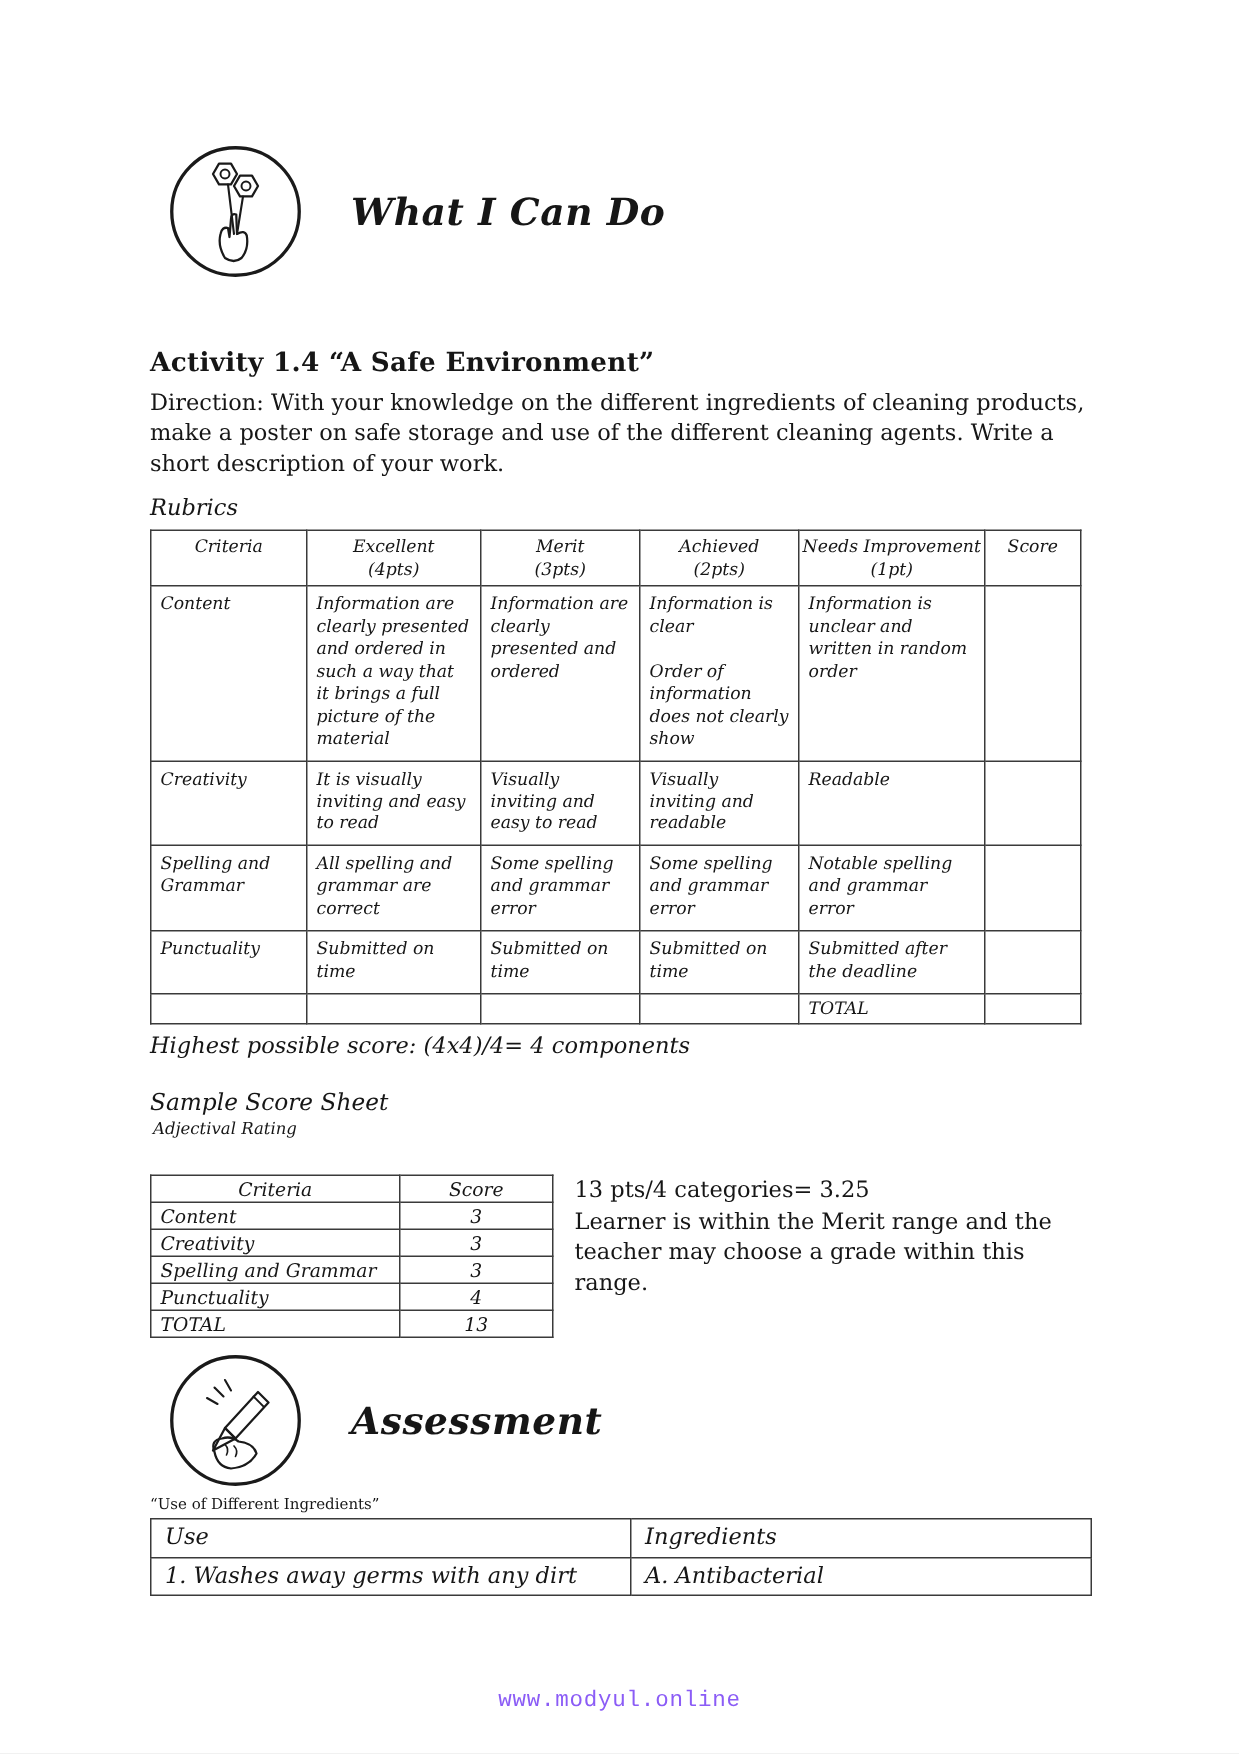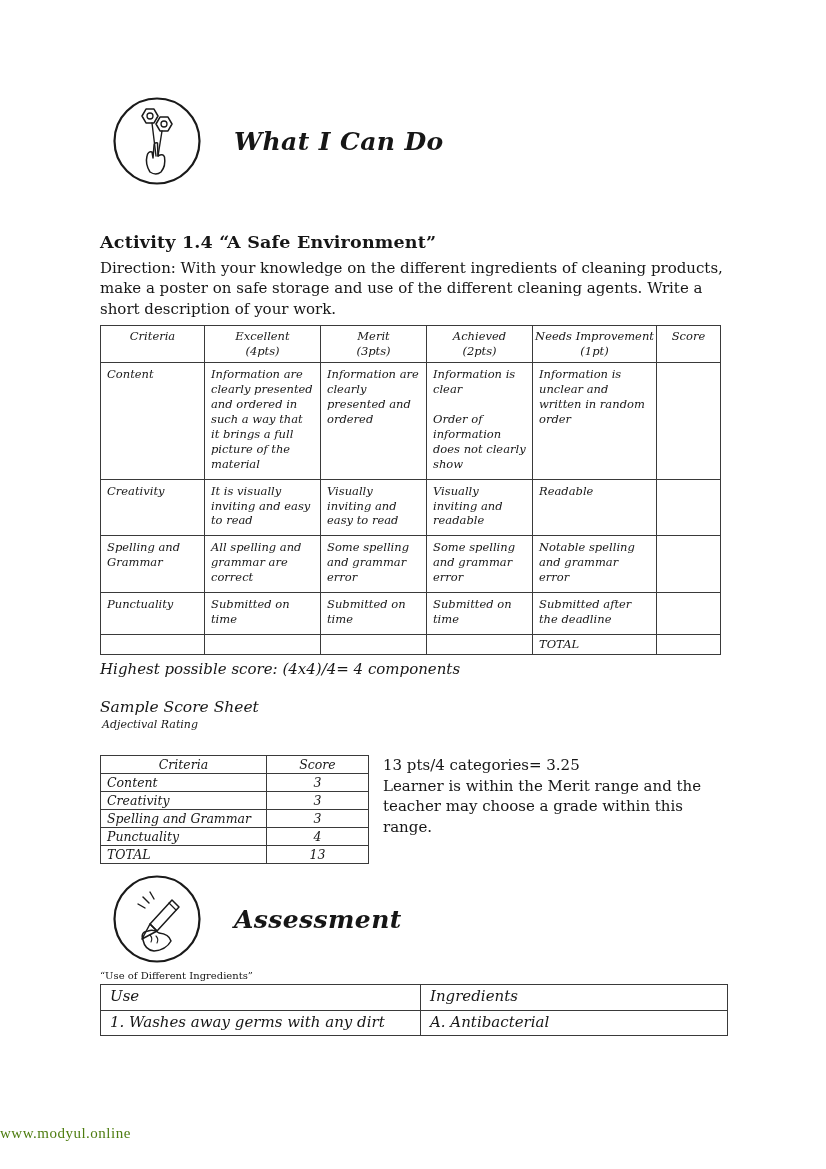--- a/index.html
+++ b/index.html
@@ -43,22 +43,22 @@
   .score-note { margin-left: 14px; font-size: 15px; line-height: 1.38; width: 330px; }
 
   .assess-head { margin-top: 10px; }
   .direction-2 { margin-top: 22px; }
   .table-caption { margin-top: 6px; text-align: left; font-size: 10px; }
   .use-table { margin-top: 3px; width: 627px; table-layout: fixed; font-size: 15px; }
   .use-table td { border: 1px solid #3a3a3a; padding: 2px 9px 3px 9px; line-height: 1.3; }
 
   .page-number { position: absolute; top: 1099px; left: 0; width: 100%; text-align: center; font-size: 14px; }
   .watermark {
-    position: absolute; top: 1125px; left: 0; width: 100%; text-align: left;
-    font-size: 15px; color: #4d7c0f; font-family: Liberation Serif, serif; letter-spacing: 0.5px;
+    position: absolute; top: 1125px; left: 0; width: 100%; text-align: center;
+    font-size: 15px; color: #8b5cf6; font-family: Liberation Mono, monospace; letter-spacing: 0.5px;
   }
   svg { display: block; }
 </style>
 </head>
 <body>
 
 <div class="page">
   <div class="content">
 
     <div class="section-head first">
@@ -72,20 +72,21 @@
           <path d="M40 27 L44 60" stroke-width="1.4"></path>
           <path d="M50 35 L46 60" stroke-width="1.4"></path>
           <path d="M38 76 Q33 68 35 60 Q36 55 40 56 L41 62 L42 50 Q42 46 45.5 47 L46 60 Q51 57 52.5 61 Q54 70 49 76 Q44 80 38 76 Z" stroke-width="1.5"></path>
         </svg>
       </span>
       <span class="big-title">What I Can Do</span>
     </div>
 
     <div class="activity-heading">Activity 1.4 “A Safe Environment”</div>
     <p class="body-text">Direction: With your knowledge on the different ingredients of cleaning products, make a poster on safe storage and use of the different cleaning agents. Write a short description of your work.</p>
+    <div class="rubrics-label">Rubrics</div>
 
     <table class="rubric-table">
       <colgroup>
         <col style="width:104px">
           <col style="width:116px">
           <col style="width:106px">
           <col style="width:106px">
           <col style="width:124px">
           <col style="width:64px">
       </colgroup>

